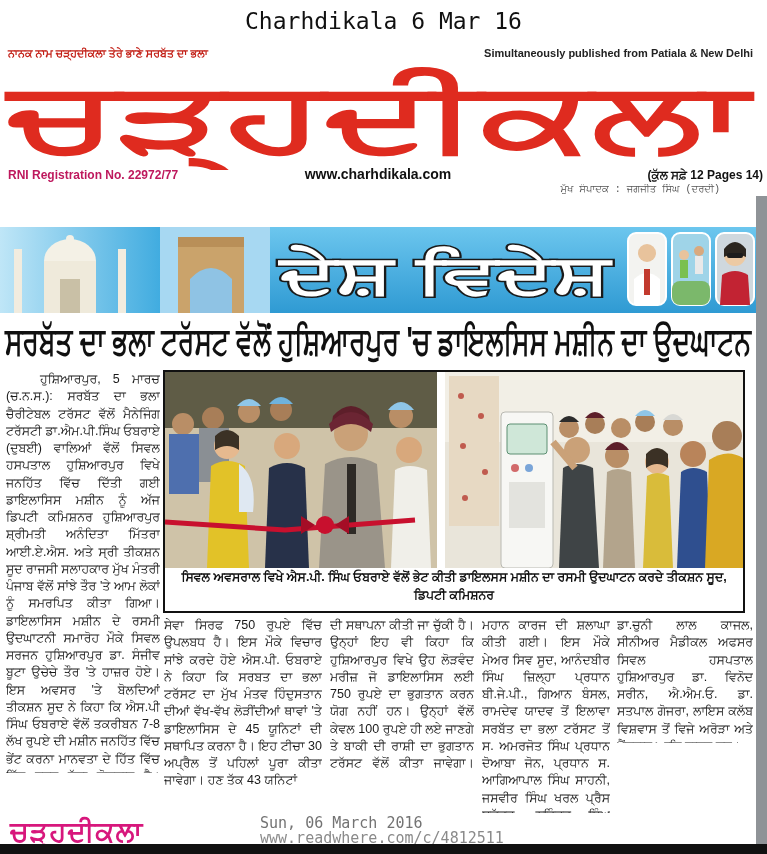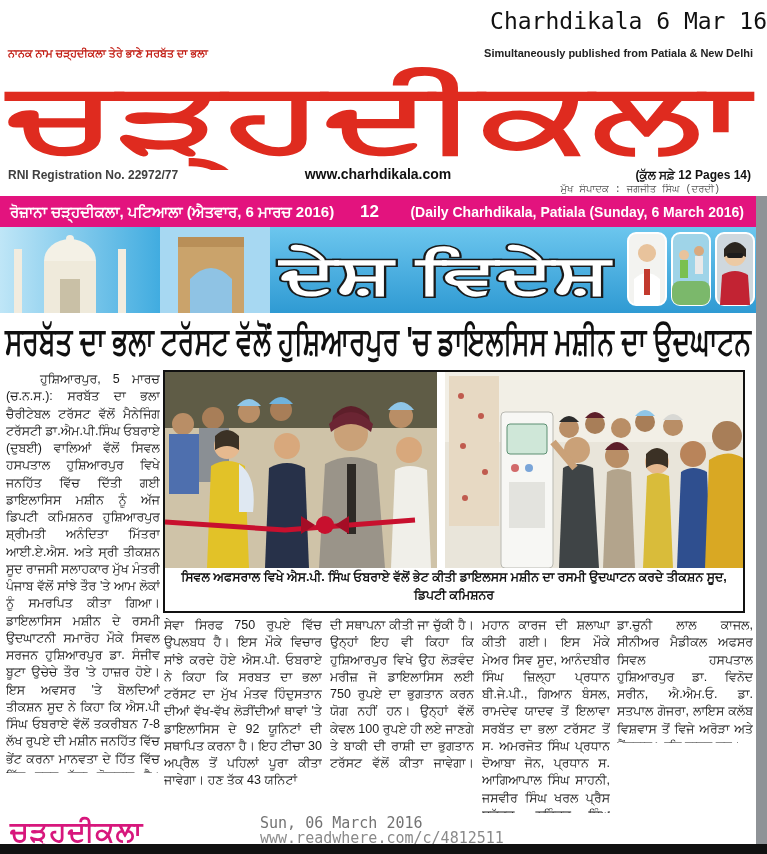--- a/index.html
+++ b/index.html
@@ -1,32 +1,32 @@
 <!DOCTYPE html>
 <html><head>
 <meta charset="utf-8">
 <style>
   html,body{margin:0;padding:0;background:#ffffff;}
   #page{position:relative;width:767px;height:854px;background:#ffffff;overflow:hidden;
         font-family:"Liberation Sans",sans-serif;color:#1a1a1a;}
   .abs{position:absolute;}
 
   
-  .top-title{top:8px;left:0;width:767px;text-align:right;
+  .top-title{top:8px;left:0;width:767px;text-align:center;
              font-family:"DejaVu Sans Mono",monospace;font-size:23px;color:#111;}
   .grey-right{top:196px;left:756px;width:11px;height:648px;background:#8f9397;}
   .black-bar{top:844px;left:0;width:767px;height:10px;background:#111;}
 
   
   .motto{top:47px;left:8px;font-size:11px;font-weight:bold;color:#c32017;}
   .published{top:47px;right:14px;font-size:11px;font-weight:bold;color:#222;}
   .masthead-wrap{top:56px;left:0;width:756px;height:114px;overflow:visible;}
-  .rni{top:168px;left:8px;font-size:12px;font-weight:bold;color:#404040;}
+  .rni{top:168px;left:8px;font-size:12px;font-weight:bold;color:#be185d;}
   .site{top:166px;left:0;width:756px;text-align:center;font-size:14px;font-weight:bold;color:#111;}
-  .pages-note{top:168px;right:16px;font-size:12px;font-weight:bold;color:#111;padding-left:8px;}
+  .pages-note{top:168px;right:4px;font-size:12px;font-weight:bold;color:#111;padding-left:8px;}
   .editor-line{top:184px;left:160px;width:560px;height:11px;overflow:hidden;
                font-size:10px;color:#555;text-align:right;font-family:Liberation Mono, monospace;}
 
   
   .date-bar{top:196px;left:0;width:756px;height:31px;background:#e3137e;color:#fff;
             display:flex;align-items:center;}
   .date-bar .l{margin-left:10px;font-size:15px;font-weight:bold;}
   .date-bar .n{position:absolute;left:360px;font-size:17px;font-weight:bold;}
   .date-bar .r{position:absolute;right:12px;font-size:14px;font-weight:bold;}
 
@@ -70,25 +70,20 @@
     <svg width="756" height="114">
       <text x="8" y="94" font-size="96" font-weight="bold" fill="#df2b1f" font-family="Liberation Sans, sans-serif" textLength="740" lengthAdjust="spacingAndGlyphs">ਚੜ੍ਹਦੀਕਲਾ</text>
     </svg>
   </div>
 
   <div class="abs rni">RNI Registration No. 22972/77</div>
   <div class="abs site">www.charhdikala.com</div>
   <div class="abs pages-note">(ਕੁੱਲ ਸਫ਼ੇ 12 Pages 14)</div>
   <div class="abs editor-line">ਮੁੱਖ ਸੰਪਾਦਕ : ਜਗਜੀਤ ਸਿੰਘ (ਦਰਦੀ)</div>
 
-  <div class="abs date-bar">
-    <span class="l">ਰੋਜ਼ਾਨਾ ਚੜ੍ਹਦੀਕਲਾ, ਪਟਿਆਲਾ (ਐਤਵਾਰ, 6 ਮਾਰਚ 2016)</span>
-    <span class="n">12</span>
-    <span class="r">(Daily Charhdikala, Patiala (Sunday, 6 March 2016)</span>
-  </div>
 
   <div class="abs headline-wrap">
     <svg width="756" height="54">
       <text x="378" y="42" text-anchor="middle" font-size="38" font-weight="bold" fill="#101010" font-family="Liberation Sans, sans-serif" textLength="746" lengthAdjust="spacingAndGlyphs">ਸਰਬੱਤ ਦਾ ਭਲਾ ਟਰੱਸਟ ਵੱਲੋਂ ਹੁਸ਼ਿਆਰਪੁਰ 'ਚ ਡਾਇਲਸਿਸ ਮਸ਼ੀਨ ਦਾ ਉਦਘਾਟਨ</text>
     </svg>
   </div>
 
   <div class="abs banner">
     <svg width="756" height="86">
       <defs>
@@ -140,21 +135,21 @@
         <rect x="716" y="6" width="38" height="72" rx="8" fill="#cfd8de" stroke="#ffffff" stroke-width="2"></rect>
         <circle cx="735" cy="28" r="11" fill="#eccaa4"></circle>
         <path d="M724 22 Q735 8 746 22 L746 30 Q735 24 724 30 Z" fill="#2b2620"></path>
         <rect x="727" y="26" width="16" height="5" rx="2" fill="#1c1c1c"></rect>
         <path d="M720 78 L722 48 Q735 40 748 48 L750 78 Z" fill="#c22333"></path>
       </g>
     </svg>
   </div>
 
   <div class="abs col col-1">ਹੁਸ਼ਿਆਰਪੁਰ, 5 ਮਾਰਚ (ਚ.ਨ.ਸ.): ਸਰਬੱਤ ਦਾ ਭਲਾ ਚੈਰੀਟੇਬਲ ਟਰੱਸਟ ਵੱਲੋਂ ਮੈਨੇਜਿੰਗ ਟਰੱਸਟੀ ਡਾ.ਐਮ.ਪੀ.ਸਿੰਘ ਓਬਰਾਏ (ਦੁਬਈ) ਵਾਲਿਆਂ ਵੱਲੋਂ ਸਿਵਲ ਹਸਪਤਾਲ ਹੁਸ਼ਿਆਰਪੁਰ ਵਿਖੇ ਜਨਹਿੱਤ ਵਿੱਚ ਦਿੱਤੀ ਗਈ ਡਾਇਲਾਸਿਸ ਮਸ਼ੀਨ ਨੂੰ ਅੱਜ ਡਿਪਟੀ ਕਮਿਸ਼ਨਰ ਹੁਸ਼ਿਆਰਪੁਰ ਸ਼੍ਰੀਮਤੀ ਅਨੰਦਿਤਾ ਮਿੱਤਰਾ ਆਈ.ਏ.ਐਸ. ਅਤੇ ਸ੍ਰੀ ਤੀਕਸ਼ਨ ਸੂਦ ਰਾਜਸੀ ਸਲਾਹਕਾਰ ਮੁੱਖ ਮੰਤਰੀ ਪੰਜਾਬ ਵੱਲੋਂ ਸਾਂਝੇ ਤੌਰ 'ਤੇ ਆਮ ਲੋਕਾਂ ਨੂੰ ਸਮਰਪਿਤ ਕੀਤਾ ਗਿਆ। ਡਾਇਲਾਸਿਸ ਮਸ਼ੀਨ ਦੇ ਰਸਮੀ ਉਦਘਾਟਨੀ ਸਮਾਰੋਹ ਮੌਕੇ ਸਿਵਲ ਸਰਜਨ ਹੁਸ਼ਿਆਰਪੁਰ ਡਾ. ਸੰਜੀਵ ਬੂਟਾ ਉਚੇਚੇ ਤੌਰ 'ਤੇ ਹਾਜ਼ਰ ਹੋਏ। ਇਸ ਅਵਸਰ 'ਤੇ ਬੋਲਦਿਆਂ ਤੀਕਸ਼ਨ ਸੂਦ ਨੇ ਕਿਹਾ ਕਿ ਐਸ.ਪੀ ਸਿੰਘ ਓਬਰਾਏ ਵੱਲੋਂ ਤਕਰੀਬਨ 7-8 ਲੱਖ ਰੁਪਏ ਦੀ ਮਸ਼ੀਨ ਜਨਹਿੱਤ ਵਿੱਚ ਭੇਂਟ ਕਰਨਾ ਮਾਨਵਤਾ ਦੇ ਹਿੱਤ ਵਿੱਚ ਇੱਕ ਬਹੁਤ ਵੱਡਾ ਯੋਗਦਾਨ ਹੈ। ਡਾਇਲਾਸਿਸ ਕਰਵਾਉਣ 'ਤੇ ਨਿੱਜੀ ਹਸਪਤਾਲਾਂ ਵਿੱਚ 1500 ਤੋਂ 2000 ਰੁਪਏ ਤੱਕ ਦਾ ਖਰਚ ਆਉਂਦਾ ਹੈ ਜਦਕਿ ਸਿਵਲ ਹਸਪਤਾਲ ਵਿਖੇ ਇਹ</div>
-  <div class="abs col col-2">ਸੇਵਾ ਸਿਰਫ 750 ਰੁਪਏ ਵਿੱਚ ਉਪਲਬਧ ਹੈ। ਇਸ ਮੌਕੇ ਵਿਚਾਰ ਸਾਂਝੇ ਕਰਦੇ ਹੋਏ ਐਸ.ਪੀ. ਓਬਰਾਏ ਨੇ ਕਿਹਾ ਕਿ ਸਰਬਤ ਦਾ ਭਲਾ ਟਰੱਸਟ ਦਾ ਮੁੱਖ ਮੰਤਵ ਹਿੰਦੁਸਤਾਨ ਦੀਆਂ ਵੱਖ-ਵੱਖ ਲੋੜੀਂਦੀਆਂ ਥਾਵਾਂ 'ਤੇ ਡਾਇਲਾਸਿਸ ਦੇ 92 ਯੂਨਿਟਾਂ ਦੀ ਸਥਾਪਿਤ ਕਰਨਾ ਹੈ। ਇਹ ਟੀਚਾ 30 ਅਪ੍ਰੈਲ ਤੋਂ ਪਹਿਲਾਂ ਪੂਰਾ ਕੀਤਾ ਜਾਵੇਗਾ। ਹੁਣ ਤੱਕ 43 ਯੂਨਿਟਾਂ</div>
+  <div class="abs col col-2">ਸੇਵਾ ਸਿਰਫ 750 ਰੁਪਏ ਵਿੱਚ ਉਪਲਬਧ ਹੈ। ਇਸ ਮੌਕੇ ਵਿਚਾਰ ਸਾਂਝੇ ਕਰਦੇ ਹੋਏ ਐਸ.ਪੀ. ਓਬਰਾਏ ਨੇ ਕਿਹਾ ਕਿ ਸਰਬਤ ਦਾ ਭਲਾ ਟਰੱਸਟ ਦਾ ਮੁੱਖ ਮੰਤਵ ਹਿੰਦੁਸਤਾਨ ਦੀਆਂ ਵੱਖ-ਵੱਖ ਲੋੜੀਂਦੀਆਂ ਥਾਵਾਂ 'ਤੇ ਡਾਇਲਾਸਿਸ ਦੇ 45 ਯੂਨਿਟਾਂ ਦੀ ਸਥਾਪਿਤ ਕਰਨਾ ਹੈ। ਇਹ ਟੀਚਾ 30 ਅਪ੍ਰੈਲ ਤੋਂ ਪਹਿਲਾਂ ਪੂਰਾ ਕੀਤਾ ਜਾਵੇਗਾ। ਹੁਣ ਤੱਕ 43 ਯੂਨਿਟਾਂ</div>
   <div class="abs col col-3">ਦੀ ਸਥਾਪਨਾ ਕੀਤੀ ਜਾ ਚੁੱਕੀ ਹੈ। ਉਨ੍ਹਾਂ ਇਹ ਵੀ ਕਿਹਾ ਕਿ ਹੁਸ਼ਿਆਰਪੁਰ ਵਿਖੇ ਉਹ ਲੋੜਵੰਦ ਮਰੀਜ਼ ਜੋ ਡਾਇਲਾਸਿਸ ਲਈ 750 ਰੁਪਏ ਦਾ ਭੁਗਤਾਨ ਕਰਨ ਯੋਗ ਨਹੀਂ ਹਨ। ਉਨ੍ਹਾਂ ਵੱਲੋਂ ਕੇਵਲ 100 ਰੁਪਏ ਹੀ ਲਏ ਜਾਣਗੇ ਤੇ ਬਾਕੀ ਦੀ ਰਾਸ਼ੀ ਦਾ ਭੁਗਤਾਨ ਟਰੱਸਟ ਵੱਲੋਂ ਕੀਤਾ ਜਾਵੇਗਾ। ਇਸ ਮੌਕੇ ਡਿਪਟੀ ਕਮਿਸ਼ਨਰ ਸ਼੍ਰੀਮਤੀ ਅਨੰਦਿਤਾ ਮਿੱਤਰਾ ਵੱਲੋਂ ਇਸ</div>
   <div class="abs col col-4">ਮਹਾਨ ਕਾਰਜ ਦੀ ਸ਼ਲਾਘਾ ਕੀਤੀ ਗਈ। ਇਸ ਮੌਕੇ ਮੇਅਰ ਸਿਵ ਸੂਦ, ਆਨੰਦਬੀਰ ਸਿੰਘ ਜ਼ਿਲ੍ਹਾ ਪ੍ਰਧਾਨ ਬੀ.ਜੇ.ਪੀ., ਗਿਆਨ ਬੰਸਲ, ਰਾਮਦੇਵ ਯਾਦਵ ਤੋਂ ਇਲਾਵਾ ਸਰਬੱਤ ਦਾ ਭਲਾ ਟਰੱਸਟ ਤੋਂ ਸ. ਅਮਰਜੋਤ ਸਿੰਘ ਪ੍ਰਧਾਨ ਦੋਆਬਾ ਜੋਨ, ਪ੍ਰਧਾਨ ਸ. ਆਗਿਆਪਾਲ ਸਿੰਘ ਸਾਹਨੀ, ਜਸਵੀਰ ਸਿੰਘ ਖਰਲ ਪ੍ਰੈਸ ਸਕੱਤਰ, ਨਰਿੰਦਰ ਸਿੰਘ ਖਾਨਚੀ, ਨਰਿੰਦਰ ਸਿੰਘ ਧੂੜ, ਜਗਮੀਤ ਸਿੰਘ ਸੇਠੀ, ਸੰਜੀਵ ਅਰੋੜਾ, ਪਰਸ਼ੋਤਮ ਸੋਢੀ ਸਹਿਤ ਹੋਰ ਮੈਂਬਰਾਨ ਨੇ ਸ਼ਮੂਲੀਅਤ ਕੀਤੀ। ਇਸ ਅਵਸਰ 'ਤੇ ਸਹਾਇਕ ਸਿਵਲ ਸਰਜਨ ਡਾ. ਰਜਨੀਸ਼ ਸੈਣੀ, ਜ਼ਿਲ੍ਹਾ ਪਰਿਵਾਰ ਤੇ ਭਲਾਈ ਅਫਸਰ</div>
   <div class="abs col col-5">ਡਾ.ਚੁਨੀ ਲਾਲ ਕਾਜਲ, ਸੀਨੀਅਰ ਮੈਡੀਕਲ ਅਫਸਰ ਸਿਵਲ ਹਸਪਤਾਲ ਹੁਸ਼ਿਆਰਪੁਰ ਡਾ. ਵਿਨੋਦ ਸਰੀਨ, ਐ.ਐਮ.ਓ. ਡਾ. ਸਤਪਾਲ ਗੋਜਰਾ, ਲਾਇਸ ਕਲੱਬ ਵਿਸ਼ਵਾਸ ਤੋਂ ਵਿਜੇ ਅਰੋੜਾ ਅਤੇ ਮੈਂਬਰਾਨ ਆਦਿ ਹਾਜ਼ਰ ਸਨ।</div>
 
   <div class="abs photo-box">
     <svg width="578" height="196">
 
       <g>
         <rect x="0" y="0" width="272" height="196" fill="#cfc3a8"></rect>
         <rect x="0" y="0" width="272" height="56" fill="#5f5c46"></rect>
@@ -234,21 +229,21 @@
         <path d="M478 196 L482 104 Q492 98 504 104 L508 196 Z" fill="#d9bc3a"></path>
 
         <circle cx="528" cy="82" r="13" fill="#b9845a"></circle>
         <path d="M512 196 L516 100 Q528 92 542 100 L546 196 Z" fill="#2f4f8f"></path>
 
         <circle cx="562" cy="64" r="15" fill="#a87e58"></circle>
         <path d="M540 196 L544 88 Q562 76 578 86 L578 196 Z" fill="#d9a823"></path>
       </g>
     </svg>
     <div class="caption">
-      <div>ਸਿਵਲ ਅਫਸਰਾਲ ਵਿਖੇ ਐਸ.ਪੀ. ਸਿੰਘ ਓਬਰਾਏ ਵੱਲੋਂ ਭੇਟ ਕੀਤੀ ਡਾਇਲਸਸ ਮਸ਼ੀਨ ਦਾ ਰਸਮੀ ਉਦਘਾਟਨ ਕਰਦੇ ਤੀਕਸ਼ਨ ਸੂਦ, ਡਿਪਟੀ ਕਮਿਸ਼ਨਰ</div>
+      <div>ਸਿਵਲ ਅਵਸਰਾਲ ਵਿਖੇ ਐਸ.ਪੀ. ਸਿੰਘ ਓਬਰਾਏ ਵੱਲੋਂ ਭੇਟ ਕੀਤੀ ਡਾਇਲਸਸ ਮਸ਼ੀਨ ਦਾ ਰਸਮੀ ਉਦਘਾਟਨ ਕਰਦੇ ਤੀਕਸ਼ਨ ਸੂਦ, ਡਿਪਟੀ ਕਮਿਸ਼ਨਰ</div>
     </div>
   </div>
 
   <div class="abs footer-logo">ਚੜ੍ਹਦੀਕਲਾ</div>
   <div class="abs footer-date">Sun, 06 March 2016</div>
   <div class="abs footer-url">www.readwhere.com/c/4812511</div>
 
   <div class="abs grey-right"></div>
   <div class="abs black-bar"></div>
 

